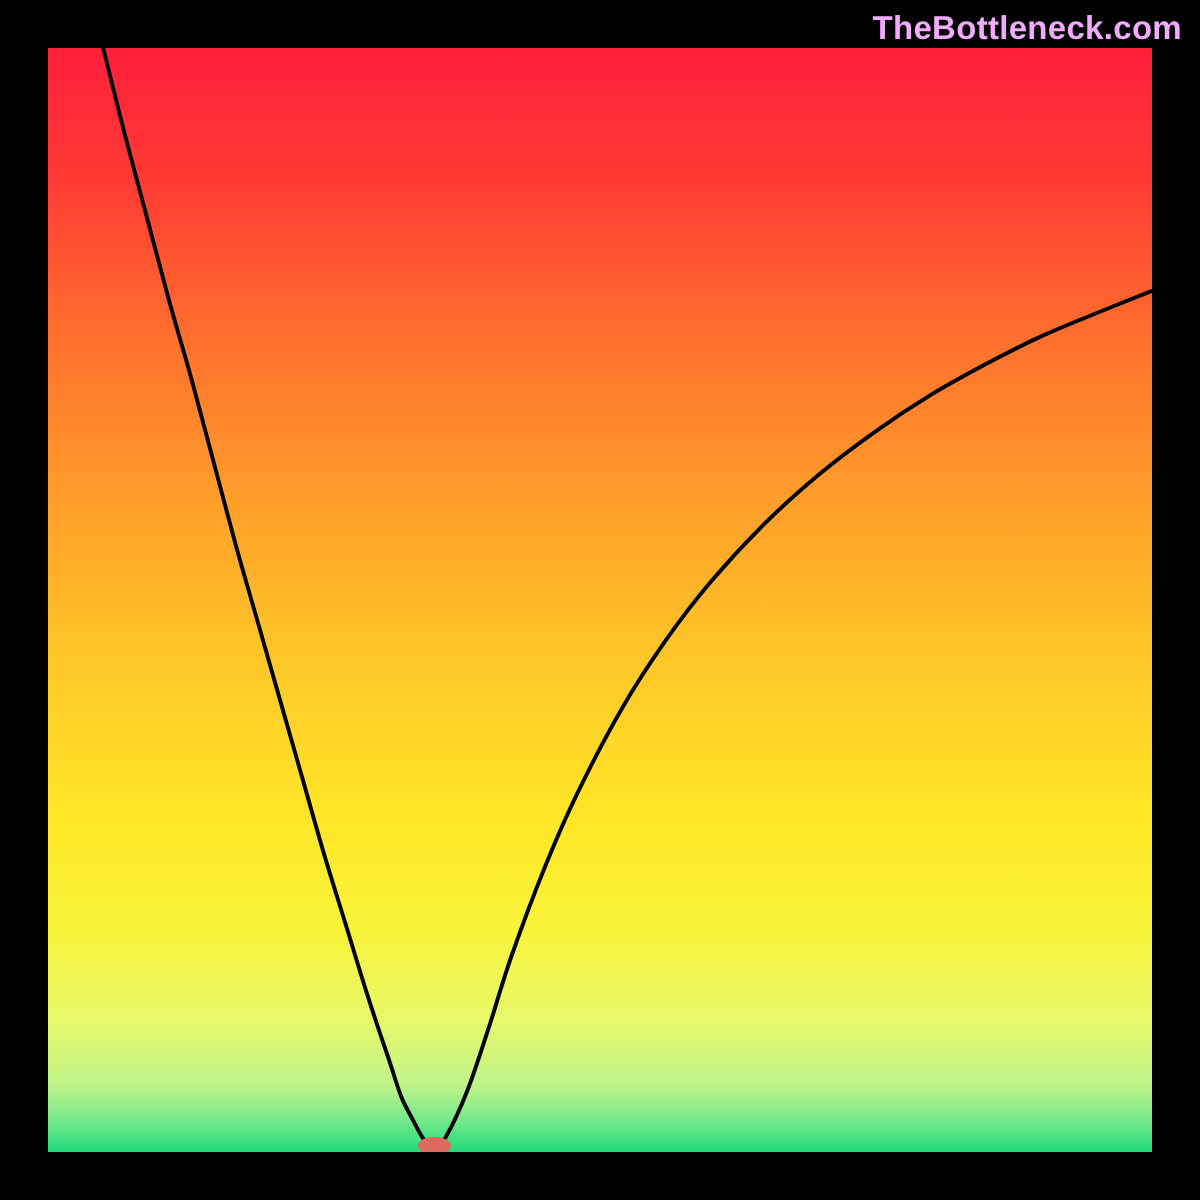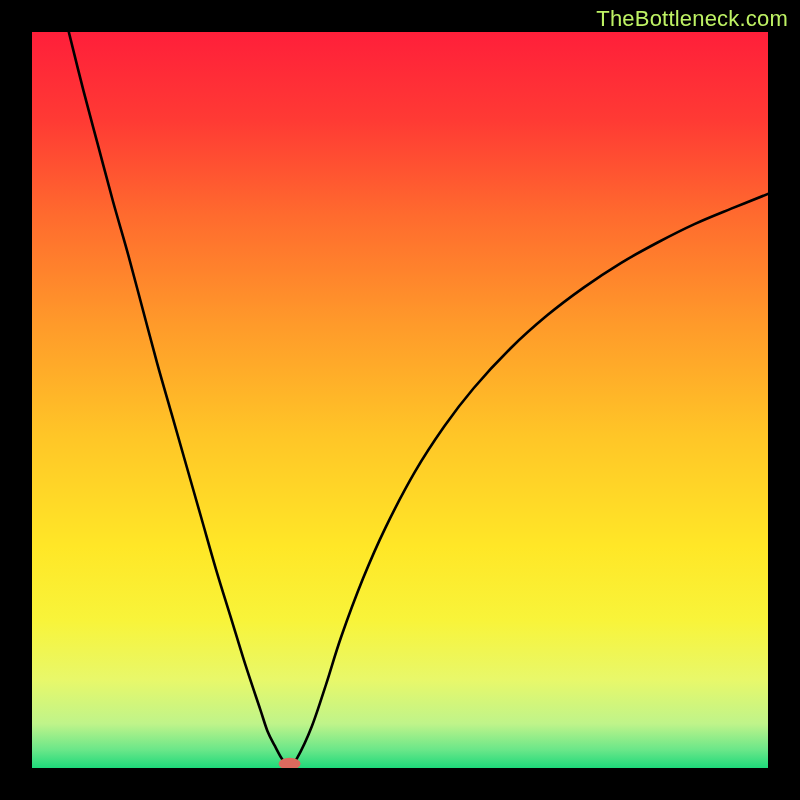--- a/index.html
+++ b/index.html
@@ -24,23 +24,23 @@
     left: 32px;
     top: 32px;
     width: 736px;
     height: 736px;
     overflow: hidden;
   }
   .watermark {
     position: absolute;
     top: 6px;
     right: 12px;
-    color: #bef264;
+    color: #f0abfc;
     font-size: 22px;
-    font-weight: 400;
+    font-weight: 700;
     letter-spacing: 0.2px;
     z-index: 50;
   }
   svg { display: block; }
 </style>
 </head>
 <body>
 
 <div class="frame">
 

